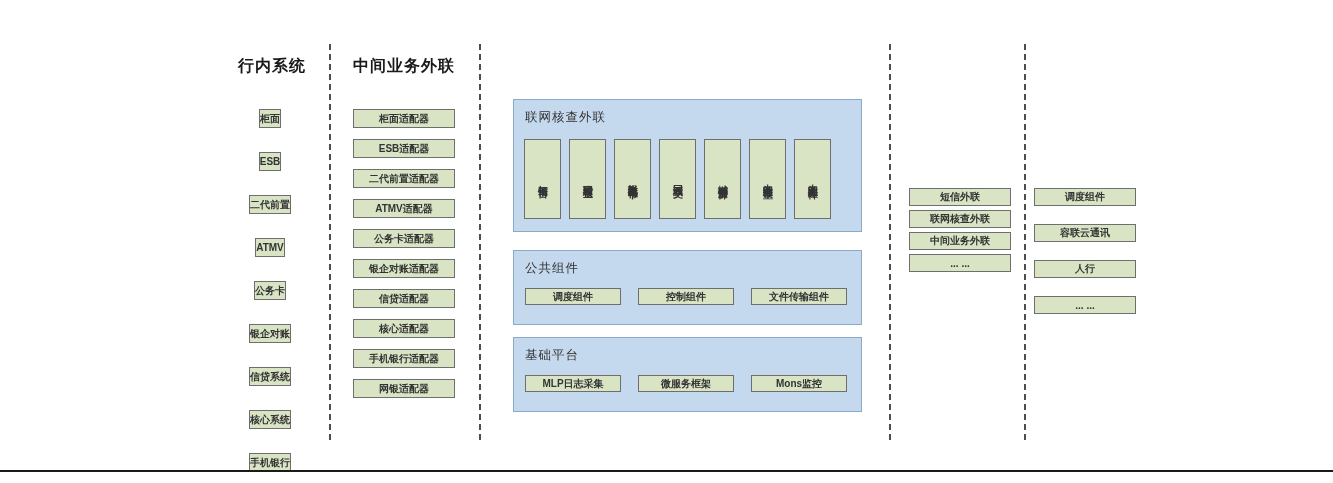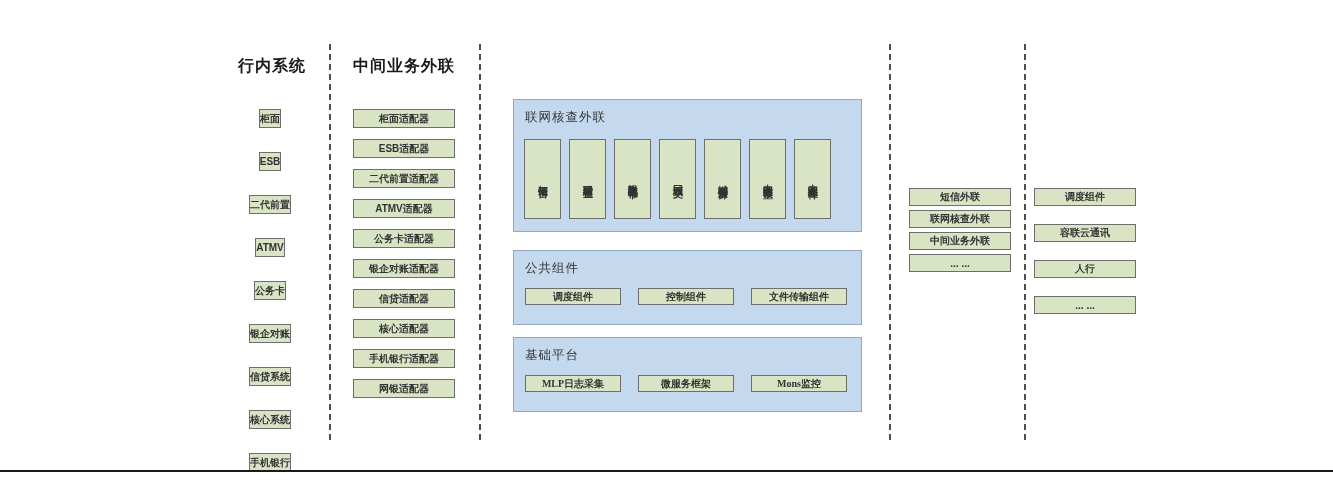--- a/index.html
+++ b/index.html
@@ -72,21 +72,21 @@
   
   .panel {
     position: absolute;
     left: 513px;
     width: 349px;
     background: #c5d9ee;
     border: 1px solid #8da9c9;
   }
   #panel-model  { top: 99px;  height: 133px; }
   #panel-common { top: 250px; height: 75px; }
-  #panel-base   { top: 337px; height: 75px; font-family: Liberation Serif, serif; }
+  #panel-base   { top: 337px; height: 75px; }
 
   .panel-label {
     position: absolute;
     left: 11px;
     top: 9px;
     font-size: 12.5px;
     color: #333333;
     letter-spacing: 1px;
     white-space: nowrap;
   }

